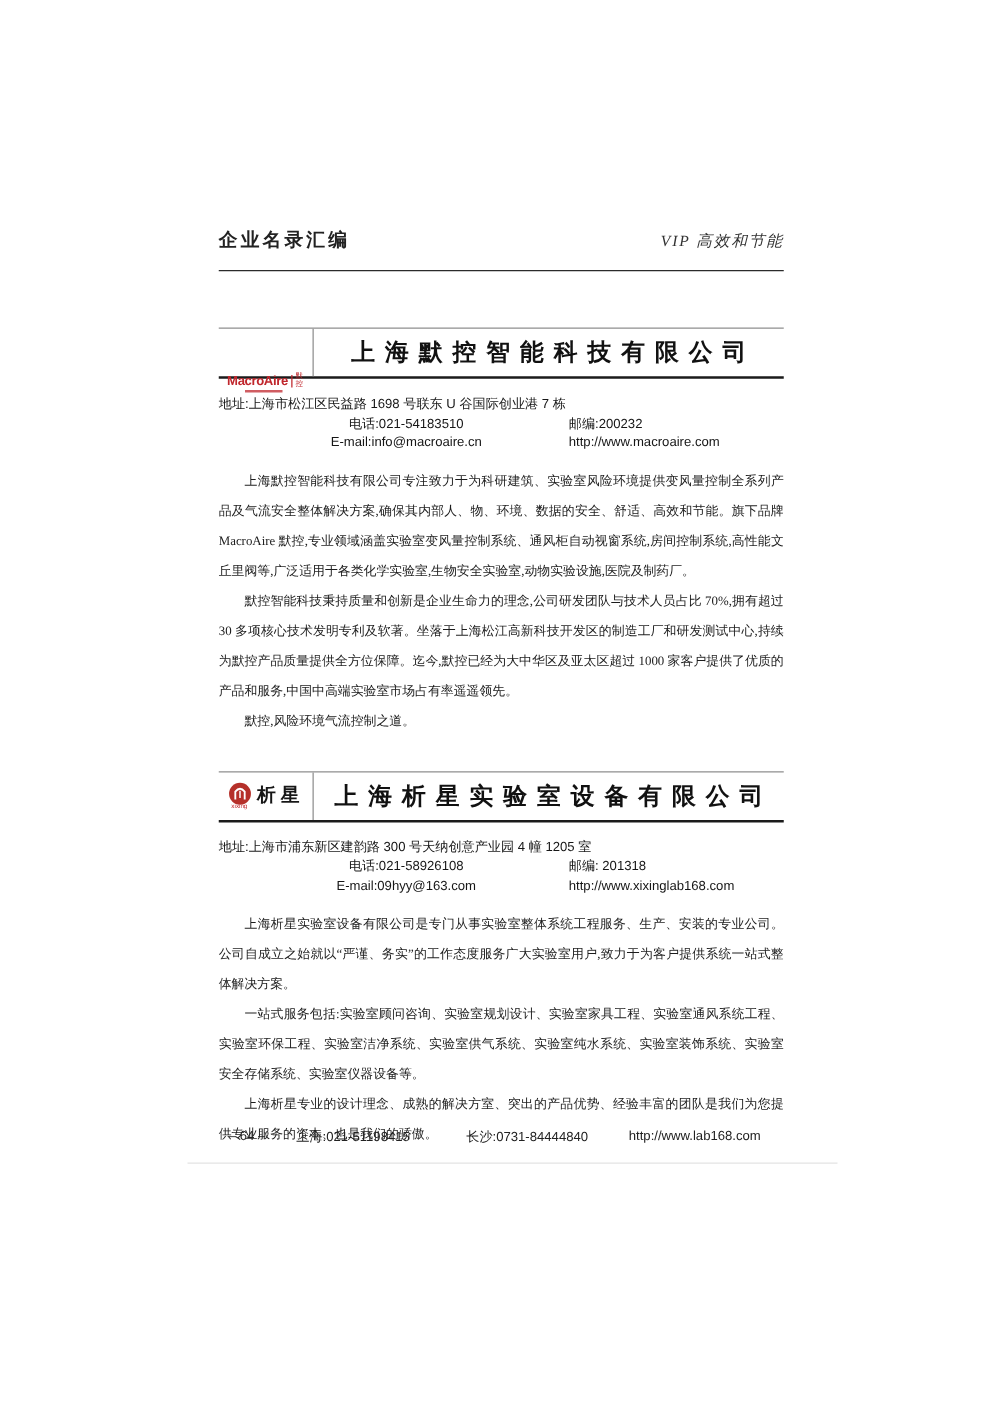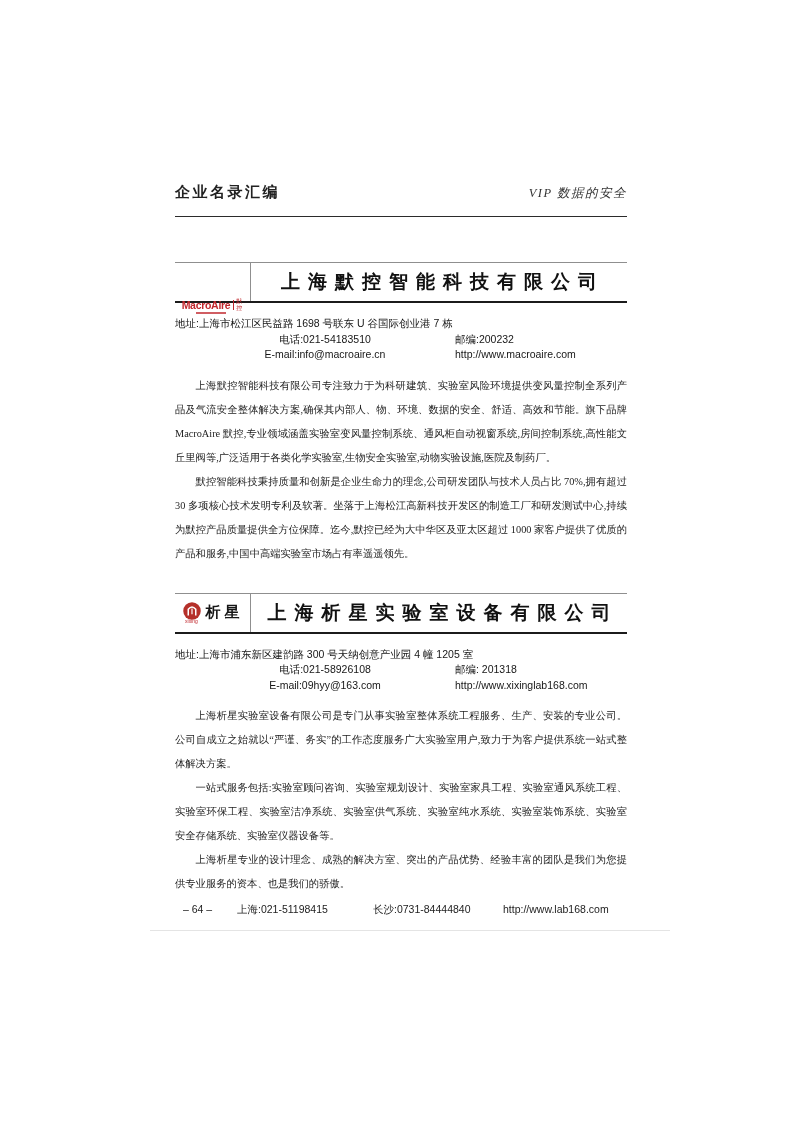--- a/index.html
+++ b/index.html
@@ -147,21 +147,21 @@
     background: #e4e4e4;
   }
 </style>
 </head>
 <body>
 
 <div class="page">
 
   <div class="runhead">
     <span class="runhead-left">企业名录汇编</span>
-    <span class="runhead-right">VIP 数据的安全</span>
+    <span class="runhead-right">VIP 高效和节能</span>
   </div>
 
   <section>
     <div class="titlebox first">
       <div class="logo-cell">
         <div class="ma-logo">
           <div class="ma-row">
             <span class="ma-brand">MacroAire</span>
             <span class="ma-sep"></span>
             <span class="ma-cjk">默控</span>
@@ -182,20 +182,21 @@
       </div>
       <div class="c-row">
         <span class="c-left">E-mail:info@macroaire.cn</span>
         <span>http://www.macroaire.com</span>
       </div>
     </div>
 
     <div class="paras">
       <p>上海默控智能科技有限公司专注致力于为科研建筑、实验室风险环境提供变风量控制全系列产品及气流安全整体解决方案,确保其内部人、物、环境、数据的安全、舒适、高效和节能。旗下品牌 MacroAire 默控,专业领域涵盖实验室变风量控制系统、通风柜自动视窗系统,房间控制系统,高性能文丘里阀等,广泛适用于各类化学实验室,生物安全实验室,动物实验设施,医院及制药厂。</p>
       <p>默控智能科技秉持质量和创新是企业生命力的理念,公司研发团队与技术人员占比 70%,拥有超过 30 多项核心技术发明专利及软著。坐落于上海松江高新科技开发区的制造工厂和研发测试中心,持续为默控产品质量提供全方位保障。迄今,默控已经为大中华区及亚太区超过 1000 家客户提供了优质的产品和服务,中国中高端实验室市场占有率遥遥领先。</p>
+      <p>默控,风险环境气流控制之道。</p>
     </div>
   </section>
 
   <section>
     <div class="titlebox second">
       <div class="logo-cell">
         <div class="xx-logo">
           <span class="xx-seal-wrap">
             <svg class="xx-seal" viewBox="0 0 24 24" aria-hidden="true">
               <circle cx="12" cy="12" r="10.5" fill="#b5302a"></circle>

